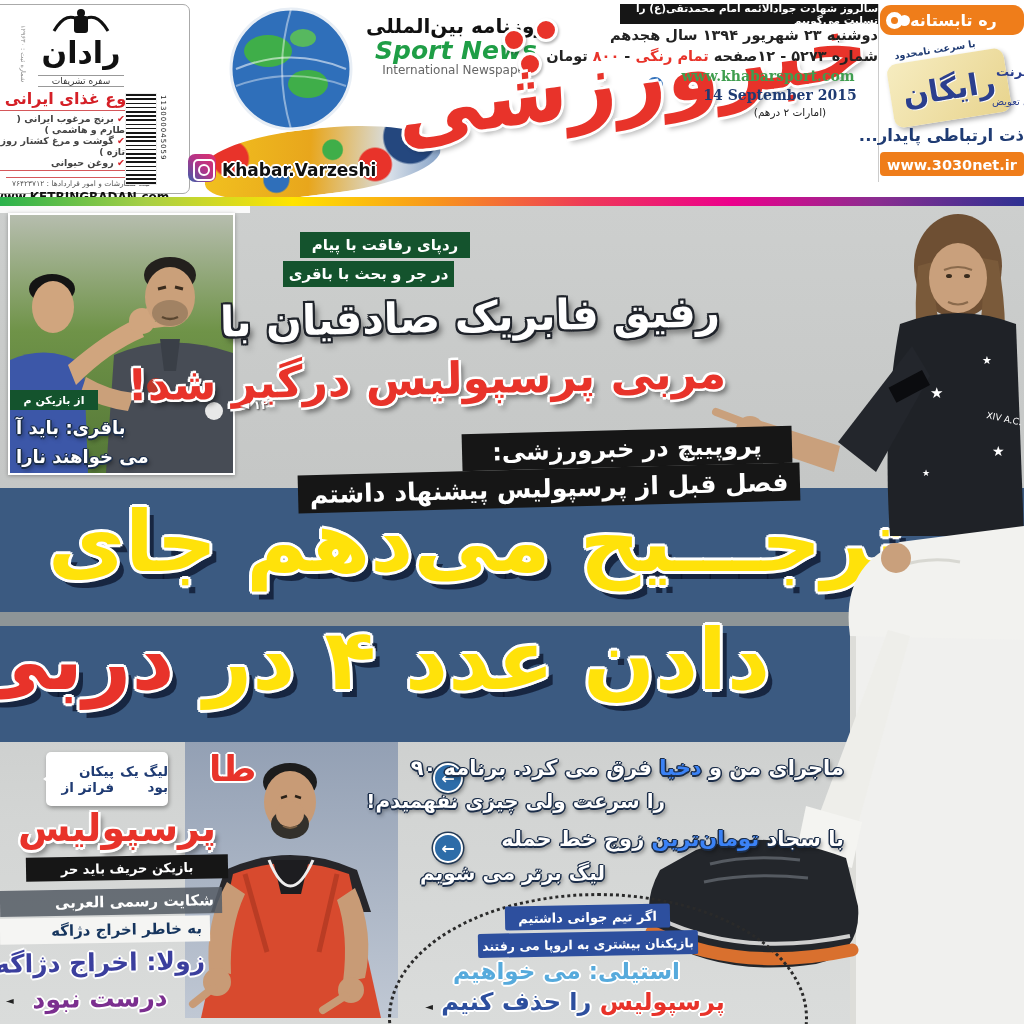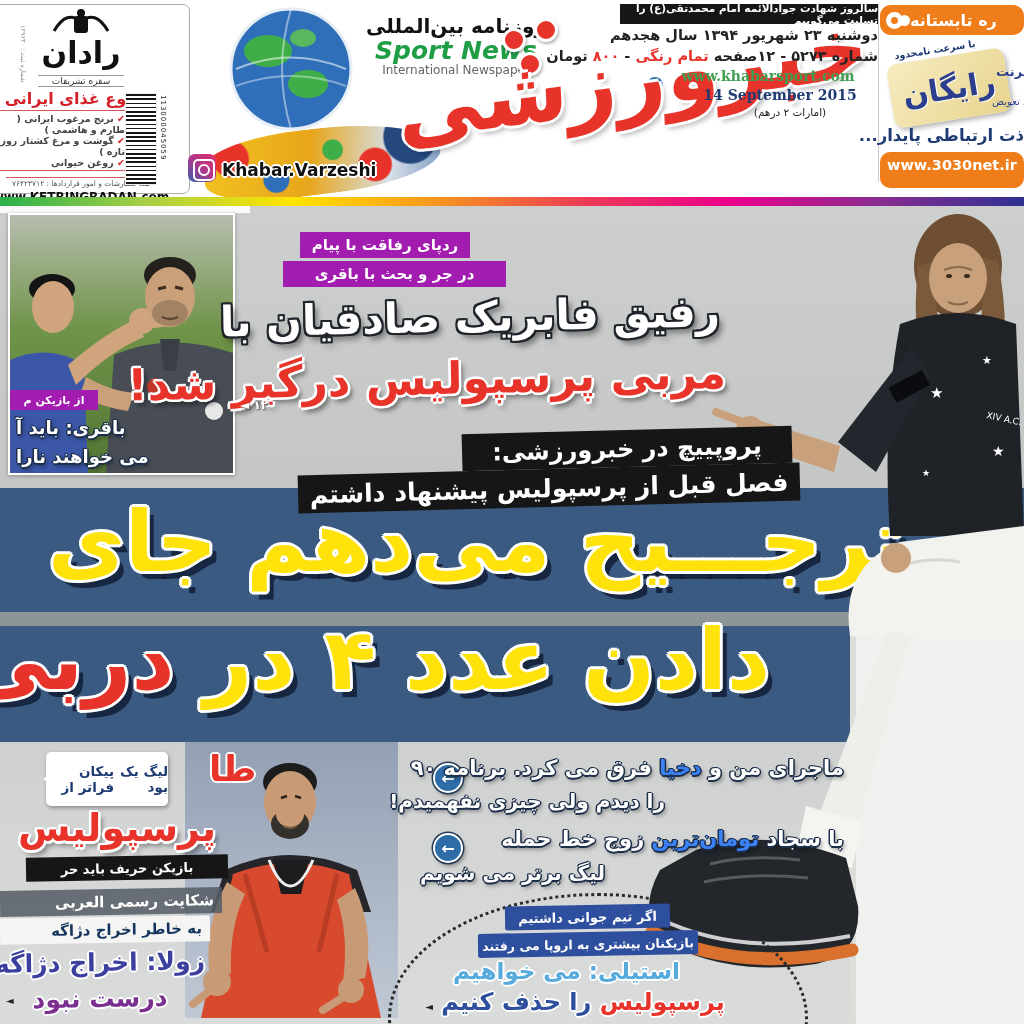--- a/index.html
+++ b/index.html
@@ -11,21 +11,21 @@
   .nw{white-space:nowrap;}
   .ctr{text-align:center;}
   
   .ow{text-shadow:-2px 0 #fff,2px 0 #fff,0 -2px #fff,0 2px #fff,-1px -1px #fff,1px 1px #fff,-1px 1px #fff,1px -1px #fff;}
   .hl-yellow{color:#ffe20a;text-shadow:-3px 0 #fff,3px 0 #fff,0 -3px #fff,0 3px #fff,-2px -2px #fff,2px 2px #fff,-2px 2px #fff,2px -2px #fff,7px 8px 0 rgba(12,22,44,.75);}
   .hl-redword{color:#e8332a;text-shadow:-3px 0 #fff,3px 0 #fff,0 -3px #fff,0 3px #fff,-2px -2px #fff,2px 2px #fff,-2px 2px #fff,2px -2px #fff,7px 8px 0 rgba(12,22,44,.75);}
   .hl-white{color:#fff;text-shadow:-2px 0 #20242b,2px 0 #20242b,0 -2px #20242b,0 2px #20242b,-2px -2px #20242b,2px 2px #20242b,-2px 2px #20242b,2px -2px #20242b,4px 5px 6px rgba(0,0,0,.5);}
   .cap{color:#fff;text-shadow:-1.5px 0 #1c2e4a,1.5px 0 #1c2e4a,0 -1.5px #1c2e4a,0 1.5px #1c2e4a,-1px -1px #1c2e4a,1px 1px #1c2e4a,2px 3px 4px rgba(0,0,0,.45);}
   .cap .hl{color:#3b82f6;}
   
-  .redtag{background:#a21caf;color:#fff;display:flex;align-items:center;justify-content:center;}
+  .redtag{background:#14532d;color:#fff;display:flex;align-items:center;justify-content:center;}
   .blackband{background:#161616;color:#fff;display:flex;align-items:center;justify-content:center;}
   .blueband-sm{background:#2d4f9e;color:#fff;display:flex;align-items:center;justify-content:center;border-radius:2px;}
   .co-ring{display:inline-block;width:17px;height:17px;border:5px solid #fff;border-radius:50%;}
   .co-dot{display:inline-block;width:11px;height:11px;background:#fff;border-radius:50%;margin-left:-4px;}
   .barcode{background:repeating-linear-gradient(0deg,#161616 0 1.6px,#fff 1.6px 4.2px);border:1px solid #eee;}
   .vtext{writing-mode:vertical-rl;}
   .ig{width:28px;height:28px;border-radius:7px;background:linear-gradient(45deg,#3b5fab,#b13589,#e1306c);position:relative;}
   .ig::before{content:"";position:absolute;left:5px;top:5px;width:18px;height:18px;border:2px solid #fff;border-radius:5px;}
   .ig::after{content:"";position:absolute;left:10px;top:10px;width:8px;height:8px;border:2px solid #fff;border-radius:50%;}
   .dot{border-radius:50%;position:absolute;}
@@ -115,21 +115,21 @@
           <span class="co-dot"></span>
         <span class="rtl b nw" style="color:#fff;font-size:16px;margin-right:auto;">ره تابستانه</span>
       </div>
       <div class="abs rtl b nw" style="left:14px;top:44px;font-size:9.5px;color:#1f3b73;transform:rotate(-9deg);">با سرعت نامحدود</div>
       <div class="abs" style="left:10px;top:56px;width:118px;height:64px;background:linear-gradient(135deg,#f6ecc0,#e8d48e);border-radius:10px;transform:rotate(-9deg);box-shadow:2px 3px 5px rgba(0,0,0,.3);display:flex;align-items:center;justify-content:center;">
         <span class="rtl b" style="font-size:30px;color:#2b3f8e;text-shadow:1px 1px 0 #fff;">رایگان</span>
       </div>
       <div class="abs rtl b nw" style="left:116px;top:64px;font-size:13px;color:#2b3f8e;">ینترنت</div>
       <div class="abs rtl nw" style="left:112px;top:96px;font-size:10px;color:#2b3f8e;">ی تعویض</div>
       <div class="abs rtl b nw" style="left:0;top:126px;width:144px;text-align:right;font-size:16.5px;color:#1f3b73;">ذت ارتباطی پایدار...</div>
-      <div class="abs ctr" style="left:0;top:152px;width:144px;height:36px;background:#ef7d1a;border-radius:10px;color:#fff;font-weight:bold;font-size:14.5px;line-height:26px;">www.3030net.ir</div>
+      <div class="abs ctr" style="left:0;top:152px;width:144px;height:24px;background:#ef7d1a;border-radius:4px;color:#fff;font-weight:bold;font-size:14.5px;line-height:26px;">www.3030net.ir</div>
     </div>
   </div>
 
   <div class="abs" style="left:0;top:197px;width:1024px;height:9px;background:linear-gradient(90deg,#2bb24c,#a8cf45,#ffe400,#f7941d,#ee3a57,#ec008c,#8a2d90,#2e3192);"></div>
 
   <div class="abs" style="left:0;top:206px;width:1024px;height:818px;background:linear-gradient(180deg,#cdcfce,#c3c5c4 42%,#d3d5d4 75%,#dadcdb);"></div>
   <div class="abs" style="left:0;top:206px;width:250px;height:7px;background:#fafafa;"></div>
 
   <div class="abs" style="left:0;top:488px;width:1024px;height:124px;background:#3b5a81;z-index:3;"></div>
   <div class="abs" style="left:0;top:612px;width:1024px;height:14px;background:#8e9597;z-index:3;"></div>
@@ -210,21 +210,21 @@
       <circle cx="146" cy="172" r="9" fill="#c0392b"></circle>
       <circle cx="204" cy="196" r="9" fill="#e8e8e8"></circle>
       <path d="M118 196 Q90 192 70 180 L76 162 Q100 176 124 178 Z" fill="#caa07a"></path>
     </svg>
     <div class="abs redtag rtl b" style="left:0;top:175px;width:88px;height:20px;font-size:11px;">از بازیکن م</div>
     <div class="abs rtl b nw cap" style="left:6px;top:202px;font-size:18px;">باقری: باید آ</div>
     <div class="abs rtl b nw cap" style="left:6px;top:231px;font-size:18px;">می خواهند نارا</div>
   </div>
 
   <div class="abs redtag rtl b" style="left:300px;top:232px;width:170px;height:26px;font-size:15px;z-index:7;">ردپای رفاقت با پیام</div>
-  <div class="abs redtag rtl b" style="left:283px;top:261px;width:223px;height:26px;font-size:15px;z-index:7;">در جر و بحث با باقری</div>
+  <div class="abs redtag rtl b" style="left:283px;top:261px;width:171px;height:26px;font-size:15px;z-index:7;">در جر و بحث با باقری</div>
   <div class="abs rtl b nw hl-white" style="left:255px;top:292px;width:465px;text-align:center;font-size:42px;transform:rotate(-1.2deg);z-index:7;">رفیق فابریک صادقیان با</div>
   <div class="abs rtl b nw" style="left:238px;top:352px;width:488px;text-align:center;font-size:44px;color:#e8332a;transform:rotate(-1.2deg);z-index:7;
               text-shadow:-2.5px 0 #fff,2.5px 0 #fff,0 -2.5px #fff,0 2.5px #fff,-2px -2px #fff,2px 2px #fff,4px 5px 5px rgba(0,0,0,.45);">مربی پرسپولیس درگیر شد!</div>
   <div class="abs rtl b nw" style="left:240px;top:398px;font-size:12px;color:#fff;text-shadow:1px 1px 2px #333;z-index:7;">۱۲ ◄</div>
 
   <div class="abs blackband rtl b" style="left:462px;top:430px;width:330px;height:37px;font-size:24px;transform:rotate(-1.5deg);z-index:7;">پروپییچ در خبرورزشی:</div>
   <div class="abs blackband rtl b" style="left:298px;top:469px;width:502px;height:38px;font-size:25px;transform:rotate(-1.5deg);z-index:7;">فصل قبل از پرسپولیس پیشنهاد داشتم</div>
 
   <div class="abs" style="left:185px;top:742px;width:213px;height:276px;z-index:5;">
     <svg width="213" height="276" viewBox="0 0 213 276">
@@ -271,21 +271,21 @@
   <div class="abs rtl b nw ow" style="left:0;top:948px;width:205px;text-align:right;font-size:25px;color:#3b3f9e;transform:rotate(-1deg);z-index:7;">زولا: اخراج دژاگه</div>
   <div class="abs rtl b nw ow" style="left:30px;top:984px;width:140px;text-align:center;font-size:25px;color:#7b2f8f;transform:rotate(-1deg);z-index:7;">درست نبود</div>
   <div class="abs" style="left:6px;top:995px;font-size:10px;color:#222;z-index:7;">◄</div>
 
   <div class="abs arrowbtn" style="left:433px;top:763px;z-index:7;">
       <span>←</span>
     </div>
   <div class="abs rtl b nw cap" style="left:460px;top:756px;width:384px;text-align:right;font-size:21px;z-index:7;">
     <span>ماجرای من و </span><span class="hl">دخیا</span><span> فرق می کرد. برنامه ۹۰</span>
   </div>
-  <div class="abs rtl b nw cap" style="left:460px;top:789px;width:205px;text-align:right;font-size:20px;z-index:7;">را دیدم ولی چیزی نفهمیدم!</div>
+  <div class="abs rtl b nw cap" style="left:460px;top:789px;width:205px;text-align:right;font-size:20px;z-index:7;">را سرعت ولی چیزی نفهمیدم!</div>
   <div class="abs arrowbtn" style="left:433px;top:833px;z-index:7;">
       <span>←</span>
     </div>
   <div class="abs rtl b nw cap" style="left:460px;top:827px;width:384px;text-align:right;font-size:21px;z-index:7;">
     <span>با سجاد </span><span class="hl">تومان‌ترین</span><span> زوج خط حمله</span>
   </div>
   <div class="abs rtl b nw cap" style="left:460px;top:861px;width:145px;text-align:right;font-size:20px;z-index:7;">لیگ برتر می شویم</div>
 
   <div class="abs" style="left:388px;top:893px;width:420px;height:250px;border:3px dotted #2a2a2a;border-radius:50%;z-index:7;"></div>
   <div class="abs blueband-sm rtl b" style="left:505px;top:905px;width:165px;height:24px;font-size:13px;transform:rotate(-1deg);z-index:8;">اگر تیم جوانی داشتیم</div>

